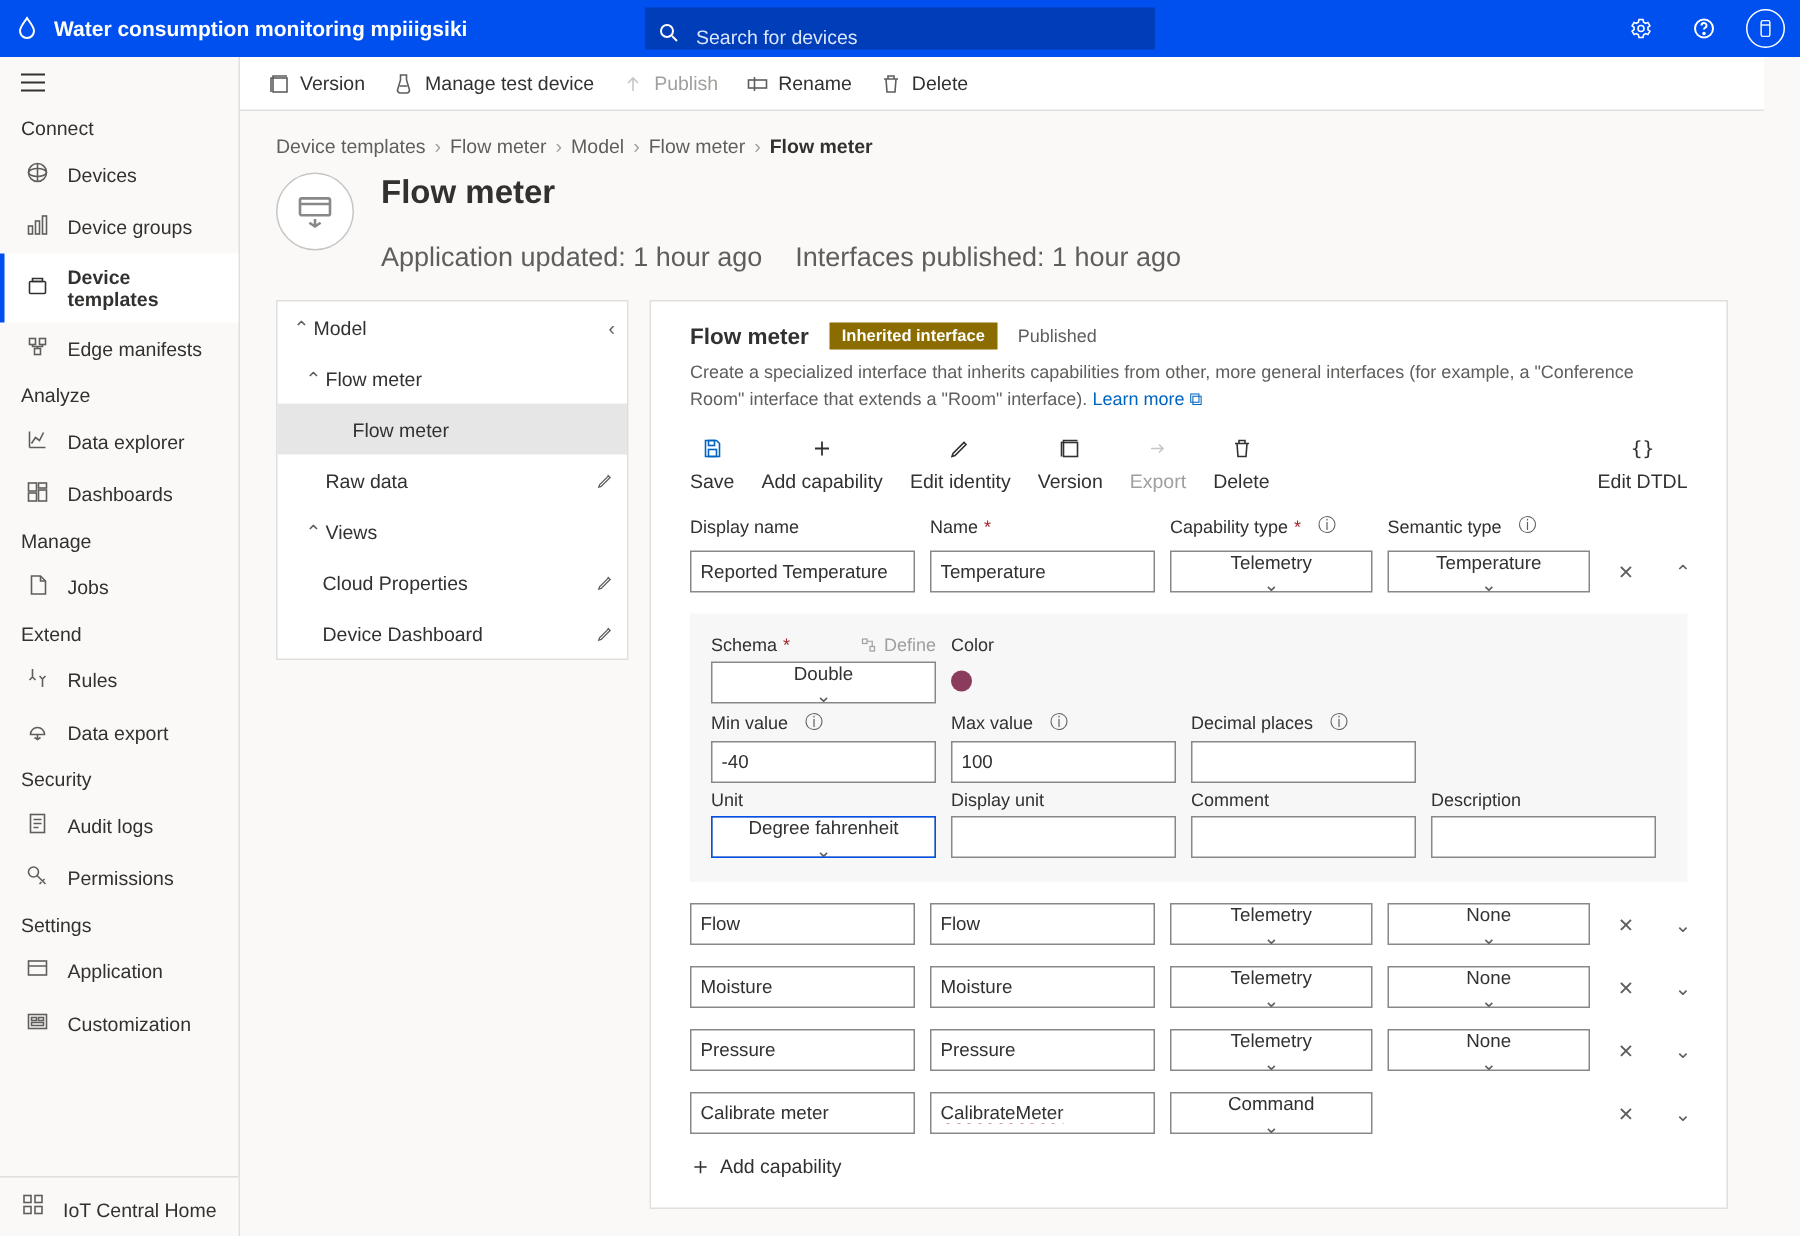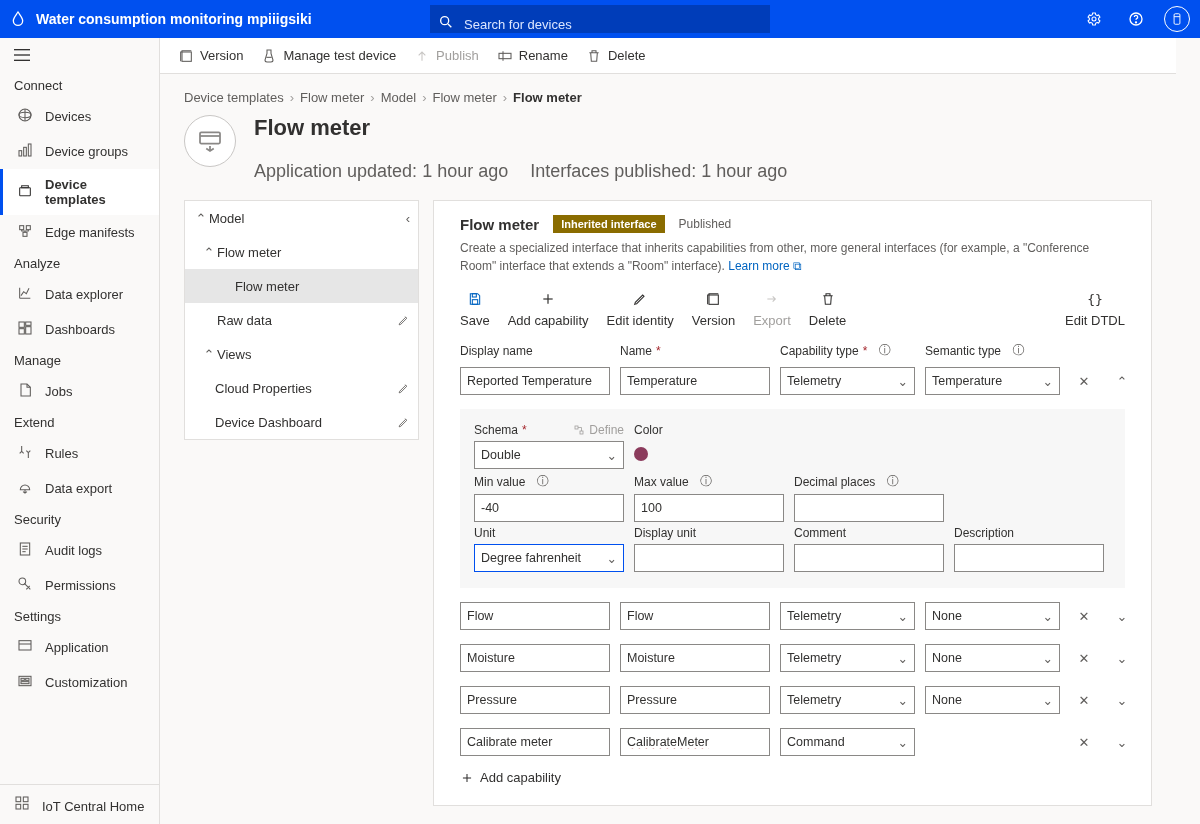--- a/index.html
+++ b/index.html
@@ -227,21 +227,21 @@
   input.fld, .select.fld {
     width:100%;
     height:28px;
     border:1px solid var(--border);
     padding:0 6px;
     font-size:12.5px;
     font-family:inherit;
     background:#fff;
     color:var(--text);
   }
-  .select.fld { display:flex; align-items:center; justify-content:space-between; cursor:pointer; }
+  .select.fld { display:flex; align-items:center; justify-content:space-between; cursor:pointer;flex-direction:column; }
   .select.fld .chev-s { color:#605e5c; }
   .ghost-btn { display:flex; align-items:center; justify-content:center; height:28px; color:#605e5c; cursor:pointer;}
 
   .details-box {
     background:#f7f7f7;
     border: none;
     padding: 14px 14px 16px;
     margin-bottom:14px;
   }
   .grid-4 {

